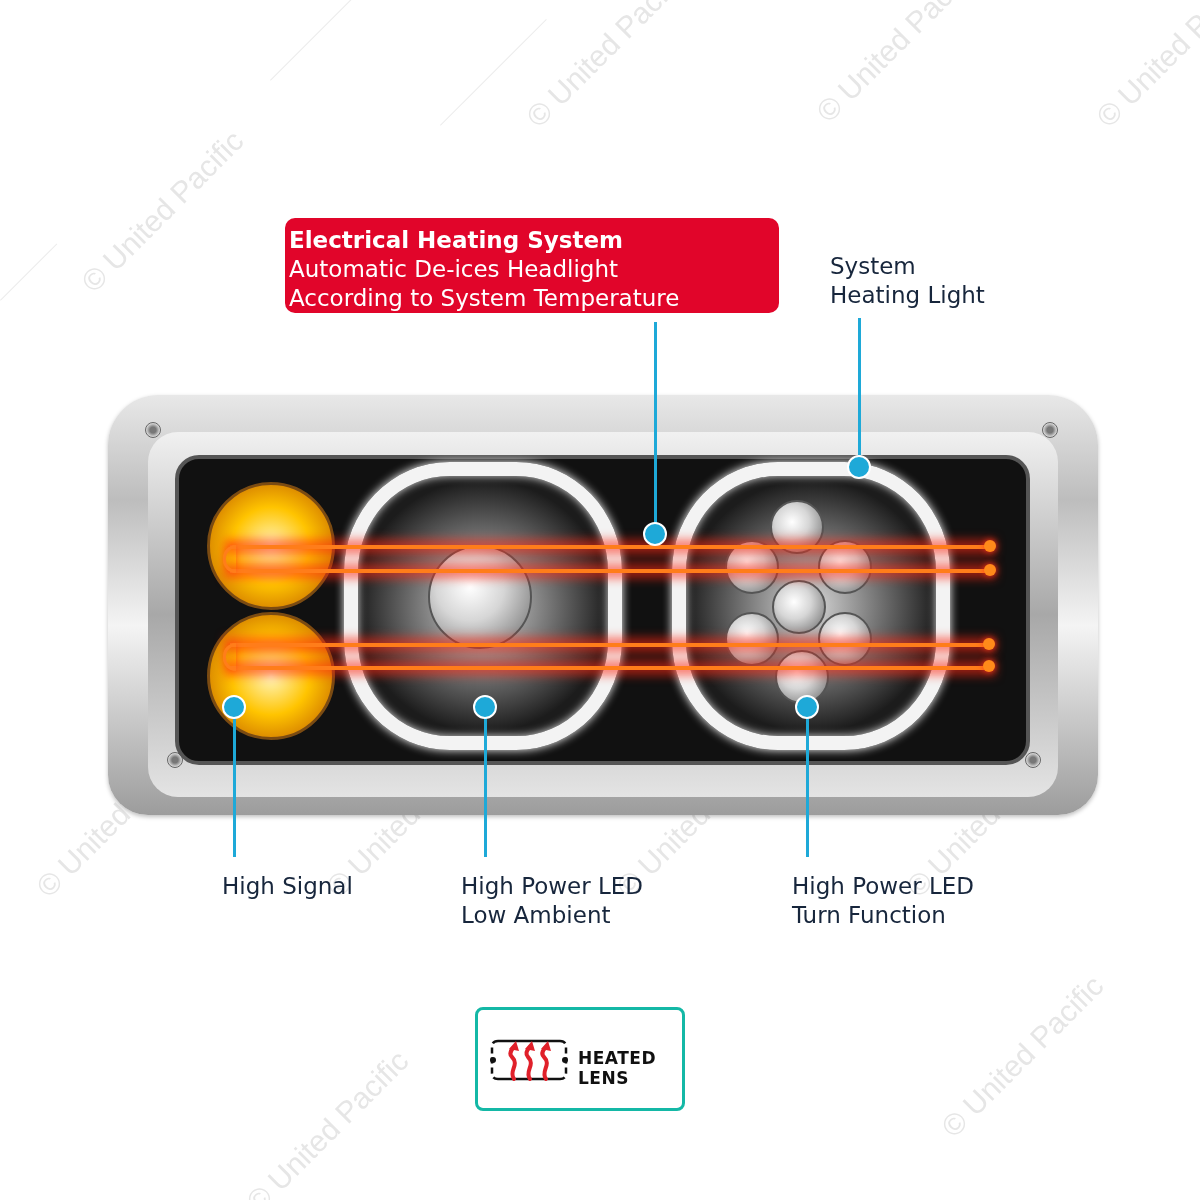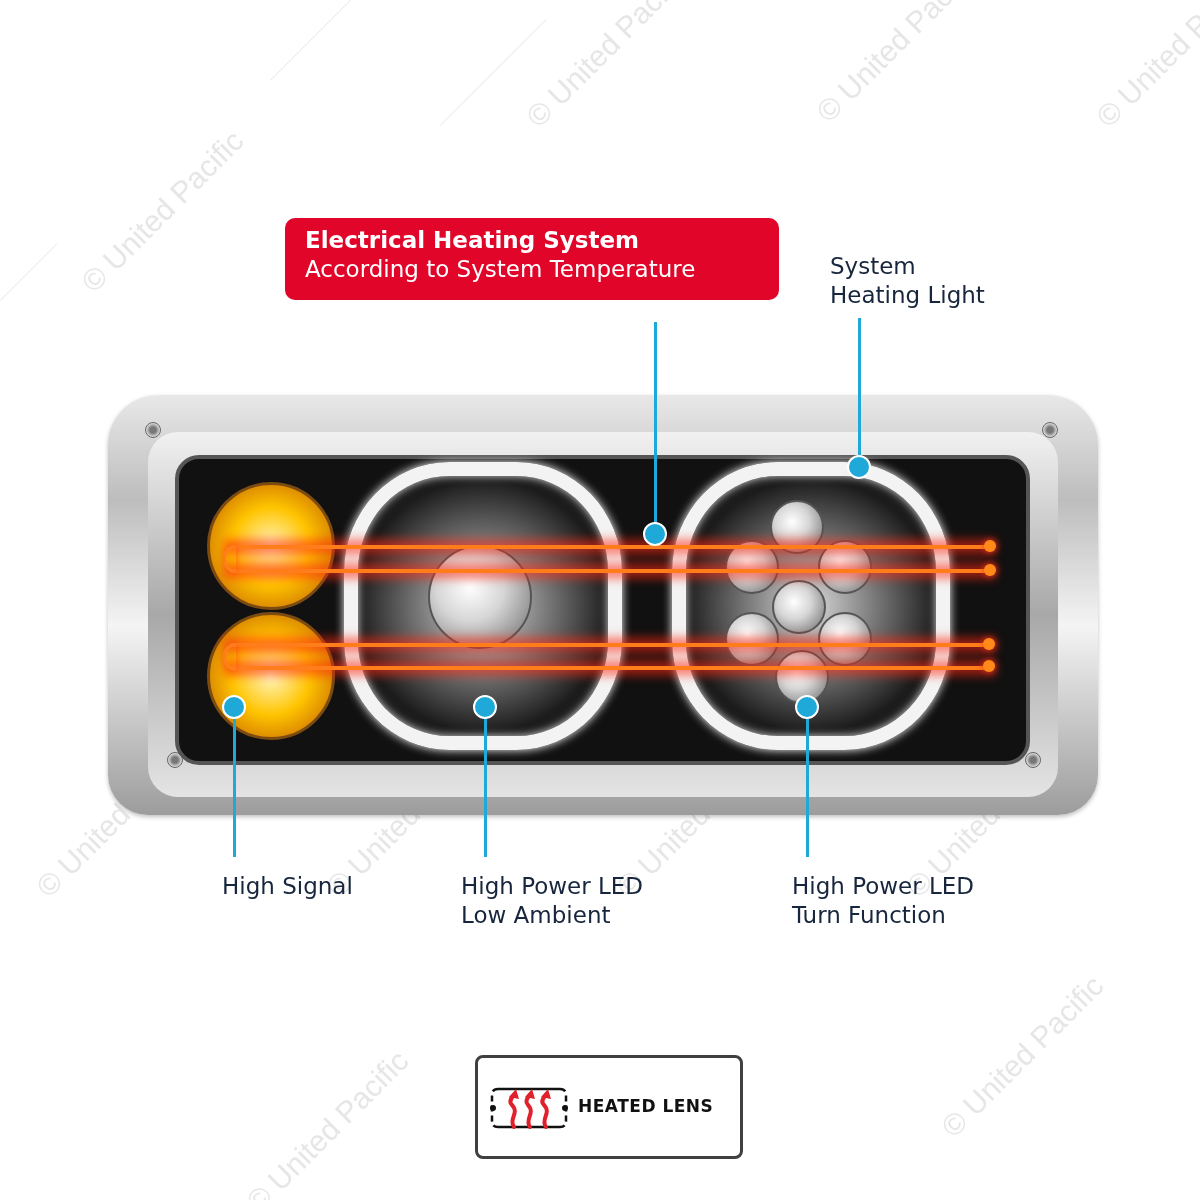--- a/index.html
+++ b/index.html
@@ -1,41 +1,41 @@
 <!DOCTYPE html>
 <html><head>
 <meta charset="utf-8">
 <style>
   html, body { margin:0; padding:0; }
   body { width:1200px; height:1200px; background:#ffffff; position:relative; overflow:hidden; font-family:"DejaVu Sans", sans-serif; }
   .wm { position:absolute; color:#e6e6e6; font-size:30px; transform:rotate(-45deg); transform-origin:left top; white-space:nowrap; font-family:"Liberation Sans", sans-serif; }
   .wmline { position:absolute; height:1px; background:#ececec; transform-origin:left top; transform:rotate(-45deg); }
 
-  .callout-red { position:absolute; left:285px; top:218px; width:494px; height:82px; background:#e1052a; border-radius:10px; box-sizing:border-box; padding:8px 20px; color:#fff; }
+  .callout-red { position:absolute; left:285px; top:218px; width:494px; height:95px; background:#e1052a; border-radius:10px; box-sizing:border-box; padding:8px 4px; color:#fff; }
   .callout-red .t1 { font-weight:bold; font-size:23px; line-height:29px; }
   .callout-red .t2 { font-size:23px; line-height:29px; }
 
   .label { position:absolute; color:#17263c; font-size:23px; line-height:29px; font-family:"DejaVu Sans", sans-serif; }
 
   .lead { position:absolute; width:3px; background:#1ea9d8; }
   .dot { position:absolute; width:20px; height:20px; border-radius:50%; background:#1ea9d8; border:2px solid #fff; box-sizing:content-box; }
 
   
   .bezel-outer { position:absolute; left:108px; top:395px; width:990px; height:420px; border-radius:50px 50px 40px 40px; background:linear-gradient(180deg,#e8e8e8 0%,#bdbdbd 25%,#f4f4f4 55%,#9c9c9c 100%); box-shadow:0 2px 4px rgba(0,0,0,.25); }
   .bezel-inner { position:absolute; left:148px; top:432px; width:910px; height:365px; border-radius:30px; background:linear-gradient(180deg,#f1f1f1,#a8a8a8 50%,#e4e4e4); }
   .housing { position:absolute; left:175px; top:455px; width:855px; height:310px; border-radius:24px; background:#111; border:4px solid #555; box-sizing:border-box; }
   .screw { position:absolute; width:14px; height:14px; border-radius:50%; background:radial-gradient(circle,#777 30%,#ddd 70%); border:1px solid #666; }
   .amber { position:absolute; width:122px; height:122px; border-radius:50%; background:radial-gradient(circle at 50% 50%,#fff6c0 0%,#ffc400 45%,#d98600 75%,#6b3d00 100%); border:3px solid #7b4b12; }
   .halo { position:absolute; border:14px solid #f3f3f3; box-shadow:0 0 10px #fff, inset 0 0 8px #ddd; border-radius:38% ; background:radial-gradient(circle,#d9d9d9 0%,#6d6d6d 40%,#1c1c1c 70%); }
   .lens { position:absolute; border-radius:50%; background:radial-gradient(circle at 40% 40%,#ffffff 0%,#d6d6d6 40%,#8c8c8c 80%); border:2px solid #555; }
   .heat { position:absolute; height:4px; background:#ff7d1a; box-shadow:0 0 10px 6px rgba(255,40,20,.55); }
   .heat-end { position:absolute; width:12px; height:12px; border-radius:50%; background:#ff8a1a; box-shadow:0 0 6px #ff3a1a; }
   .heat-loop { position:absolute; border:3px solid #ff7d1a; border-right:none; border-radius:14px 0 0 14px; box-shadow:0 0 6px rgba(255,60,20,.6); }
 
-  .badge { position:absolute; left:475px; top:1007px; width:268px; height:104px; border:3px solid #404040; border-radius:8px; box-sizing:border-box; background:#fff;margin-top:48px; }
+  .badge { position:absolute; left:475px; top:1007px; width:210px; height:104px; border:3px solid #14b8a6; border-radius:8px; box-sizing:border-box; background:#fff; }
   .badge-label { position:absolute; left:100px; top:38px; font-weight:bold; font-size:17px; color:#111; letter-spacing:0.5px; }
 </style>
 </head>
 <body>
 
 <div>
   <div class="wm" style="left:75px;top:275px;">© United Pacific</div>
   <div class="wm" style="left:520px;top:110px;">© United Pacific</div>
   <div class="wm" style="left:810px;top:105px;">© United Pacific</div>
   <div class="wm" style="left:1090px;top:110px;">© United Pacific</div>
@@ -45,20 +45,21 @@
   <div class="wm" style="left:900px;top:880px;">© United Pacific</div>
   <div class="wm" style="left:935px;top:1120px;">© United Pacific</div>
   <div class="wm" style="left:240px;top:1195px;">© United Pacific</div>
   <div class="wmline" style="left:270px;top:80px;width:150px;"></div>
   <div class="wmline" style="left:440px;top:125px;width:150px;"></div>
   <div class="wmline" style="left:0px;top:300px;width:80px;"></div>
 </div>
 
 <div class="callout-red">
   <div class="t1">Electrical Heating System</div>
+  <div class="t2">Automatic De-ices Headlight</div>
   <div class="t2">According to System Temperature</div>
 </div>
 
 <div class="label" style="left:830px;top:252px;">
   <div>System</div>
   <div>Heating Light</div>
 </div>
 
 <div>
   <div class="bezel-outer"></div>

